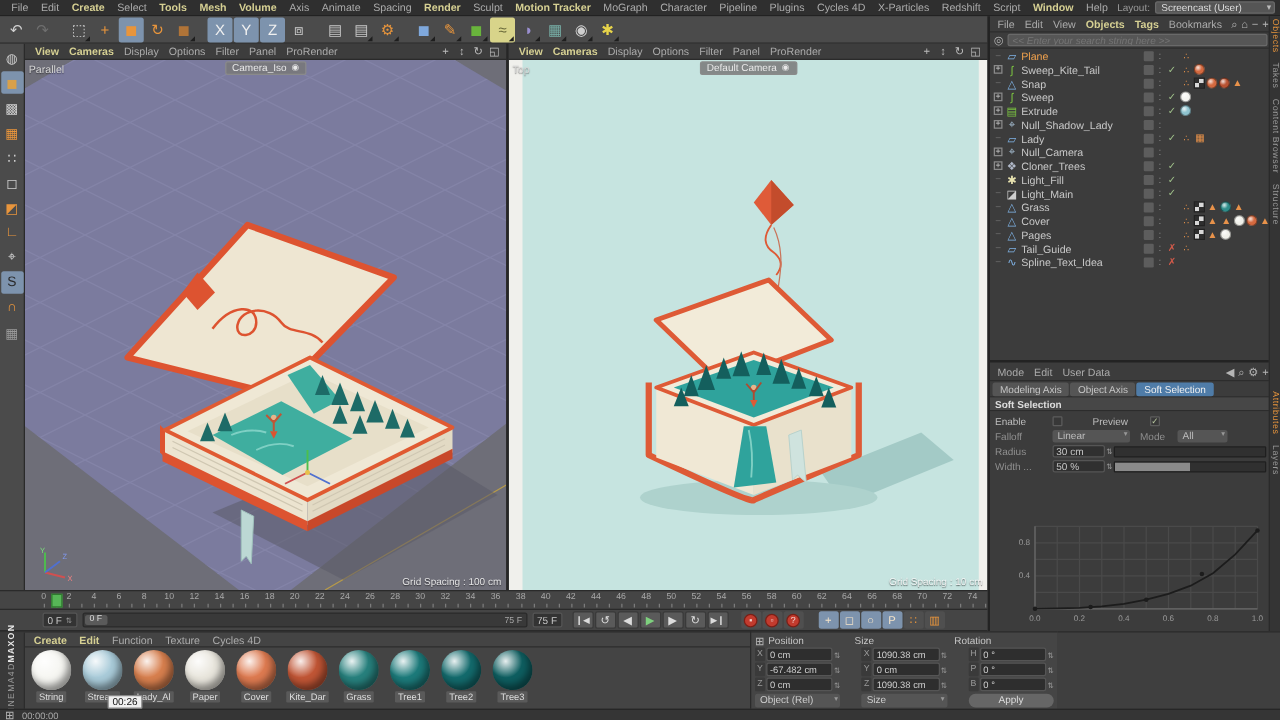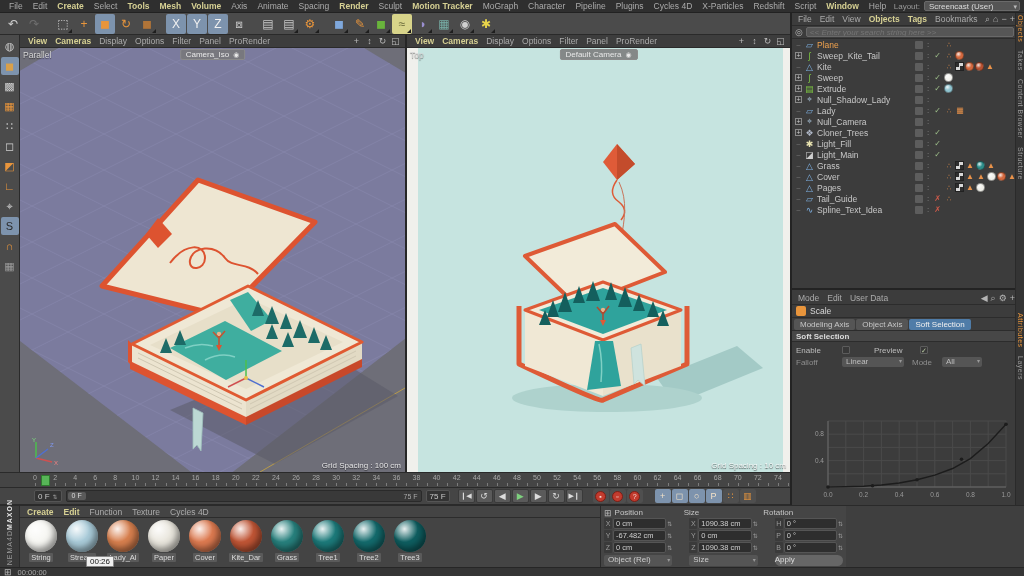--- a/index.html
+++ b/index.html
@@ -127,21 +127,21 @@
 #coords-h{display:flex;height:11px;align-items:center;font-size:8px;color:#c6c6c6}
 #coords-h .ch{width:82px;display:flex;gap:3px;align-items:center}
 #coords-grid{display:flex;gap:17px}
 .cocol{width:80px;display:flex;flex-direction:column;gap:1px}
 .corow{display:flex;align-items:center;gap:1px}
 .coaxis{width:8px;height:11px;background:#3a3a3a;color:#9a9a9a;font-size:7px;text-align:center;line-height:11px;border-radius:1px;flex:none}
 .coval{flex:1;height:11px;background:#2e2e2e;border:1px solid #555;border-radius:2px;font-size:7.5px;color:#cfcfcf;padding:0 2px;line-height:10px;white-space:nowrap;overflow:hidden}
 .cofoot{margin-top:1px;height:12px}
 .cosel{background:#555;border-radius:2px;height:11px;font-size:8px;color:#ccc;padding:0 12px 0 4px;position:relative;line-height:10px}
 .cosel:after{content:"▾";position:absolute;right:2px;top:0;font-size:6px;color:#999}
-.cobtn{background:#666;border-radius:6px;height:11px;font-size:8px;color:#ddd;line-height:10px}
+.cobtn{background:#666;border-radius:6px;height:11px;font-size:8px;color:#ddd;text-align:center;line-height:10px}
 #bottom-right-empty{position:absolute;top:505px;left:846px;width:178px;height:62px;background:#3f3f3f;border-top:1px solid #2a2a2a}
 
 #statusbar{position:absolute;top:567px;left:0;width:1024px;height:9px;background:#353535;border-top:1px solid #262626;display:flex;align-items:center;gap:6px;padding:0 4px;font-size:7.5px;color:#a8a8a8}
 </style>
 </head>
 <body>
 
 <div id="menubar">
   <span id="mb-items" style="display:flex">
       <span class="mi">File</span>
@@ -485,21 +485,21 @@
           <span class="om-dots">:</span>
           <span class="om-state check">✓</span>
           <span class="om-tags">
             <span class="tag phong">∴</span>
             <span class="matball" style="background-color: rgb(212, 105, 63);"></span>
           </span>
         </div>
         <div class="om-row">
           <span class="om-noexp">–</span>
           <span class="om-ico" style="color: rgb(127, 178, 229);">△</span>
-          <span class="om-name">Kite</span>
+          <span class="om-name">Snap</span>
           <span class="om-sq"></span>
           <span class="om-dots">:</span>
           <span class="om-state"></span>
           <span class="om-tags">
             <span class="tag phong">∴</span>
             <span class="tag checker"></span>
             <span class="matball" style="background-color: rgb(212, 105, 63);"></span>
             <span class="matball" style="background-color: rgb(184, 82, 50);"></span>
             <span class="tag cone">▲</span>
           </span>
@@ -659,24 +659,20 @@
           <span class="mi">Edit</span>
           <span class="mi">User Data</span>
         </span>
       <span class="ph-icons">
         <span class="phic">◀</span>
         <span class="phic">⌕</span>
         <span class="phic">⚙</span>
         <span class="phic">+</span>
       </span>
     </div>
-    <div id="am-title">
-      <span class="tico"></span>
-      <span style="color:#d8d8d8;font-size:8.5px">Scale</span>
-    </div>
     <div id="am-tabs">
         <span class="amtab">Modeling Axis</span>
         <span class="amtab">Object Axis</span>
         <span class="amtab active">Soft Selection</span>
       </div>
     <div id="am-section">Soft Selection</div>
     <div id="am-rows">
         <div class="am-row">
           <span class="am-chkitem">
             <span class="am-label lit">Enable</span>
@@ -685,20 +681,36 @@
           <span class="am-chkitem">
             <span class="am-label lit">Preview</span>
             <span class="chk">✓</span>
           </span>
         </div>
         <div class="am-row">
           <span class="am-label" style="width: 46px;">Falloff</span>
           <span class="am-sel" style="min-width: 62px;">Linear</span>
           <span class="am-label" style="width: 30px;">Mode</span>
           <span class="am-sel" style="min-width: 40px;">All</span>
+        </div>
+        <div class="am-row">
+          <span class="am-label">Radius</span>
+          <span class="am-val">30 cm</span>
+          <span class="am-spin">⇅</span>
+          <span class="am-bar">
+            <span class="am-fill" style="width: 0%;"></span>
+          </span>
+        </div>
+        <div class="am-row">
+          <span class="am-label">Width ...</span>
+          <span class="am-val">50 %</span>
+          <span class="am-spin">⇅</span>
+          <span class="am-bar">
+            <span class="am-fill" style="width: 50%;"></span>
+          </span>
         </div>
       </div>
     <svg id="am-curve" width="225" height="92" viewBox="0 0 225 92">
         <line x1="36" y1="10" x2="36" y2="76" stroke="#4a4a4a"></line>
         <line x1="53.8" y1="10" x2="53.8" y2="76" stroke="#4a4a4a"></line>
         <line x1="71.6" y1="10" x2="71.6" y2="76" stroke="#4a4a4a"></line>
         <line x1="89.4" y1="10" x2="89.4" y2="76" stroke="#4a4a4a"></line>
         <line x1="107.2" y1="10" x2="107.2" y2="76" stroke="#4a4a4a"></line>
         <line x1="125" y1="10" x2="125" y2="76" stroke="#4a4a4a"></line>
         <line x1="142.8" y1="10" x2="142.8" y2="76" stroke="#4a4a4a"></line>

